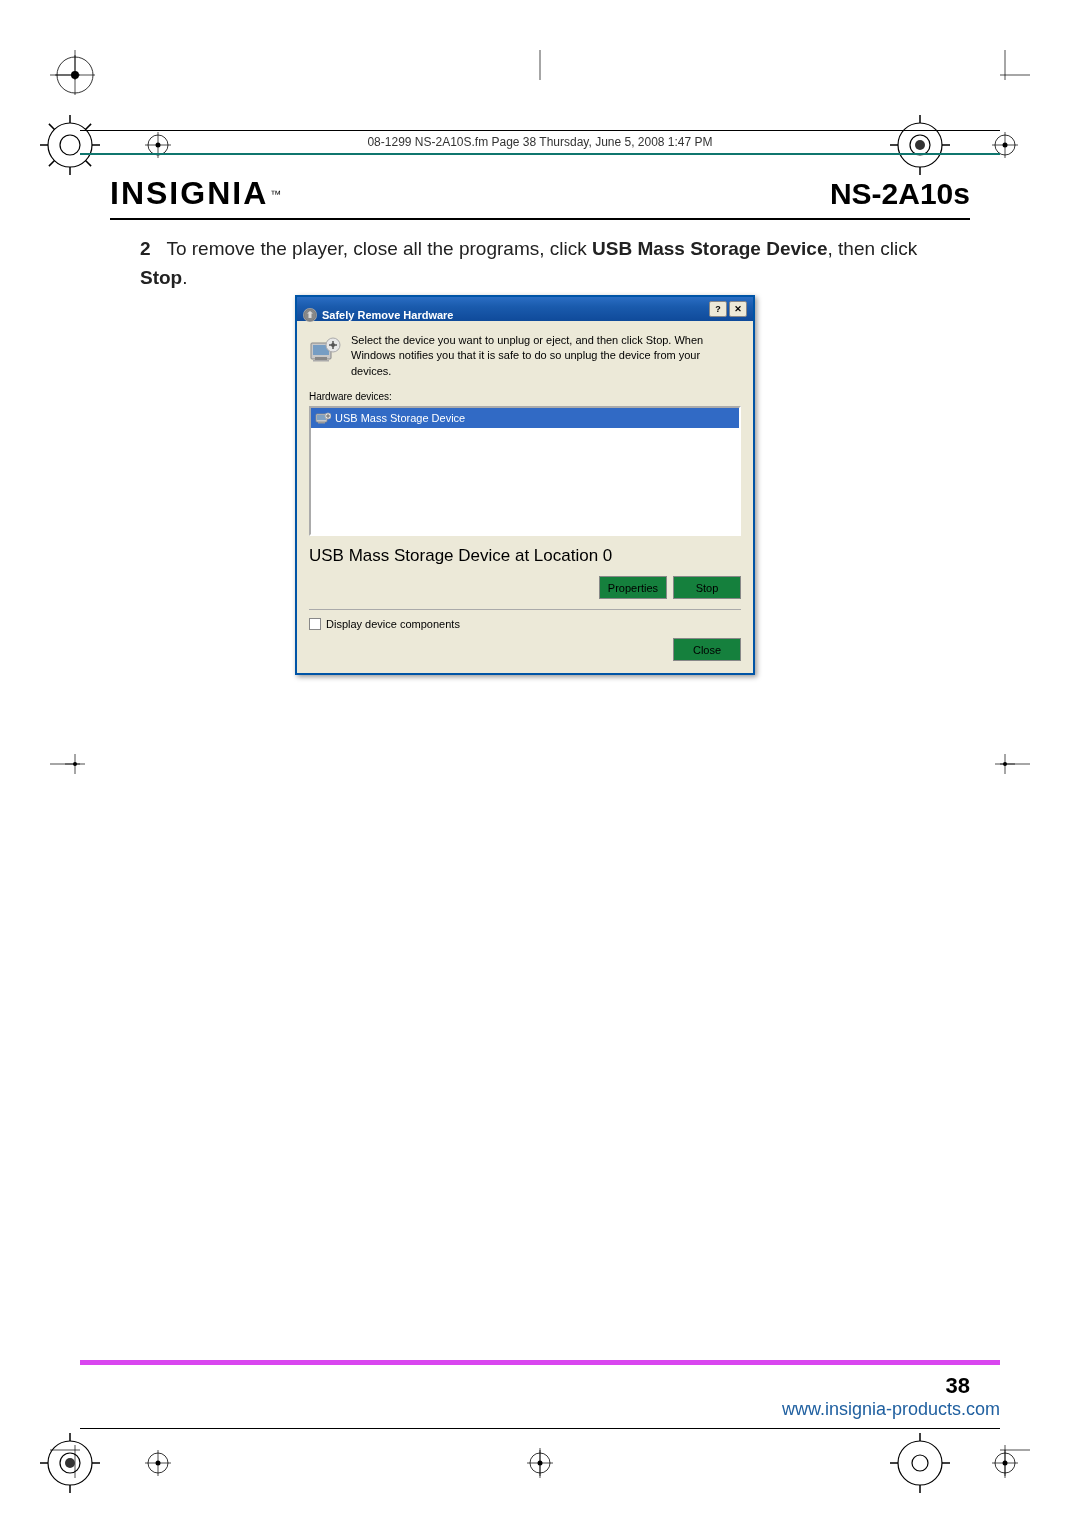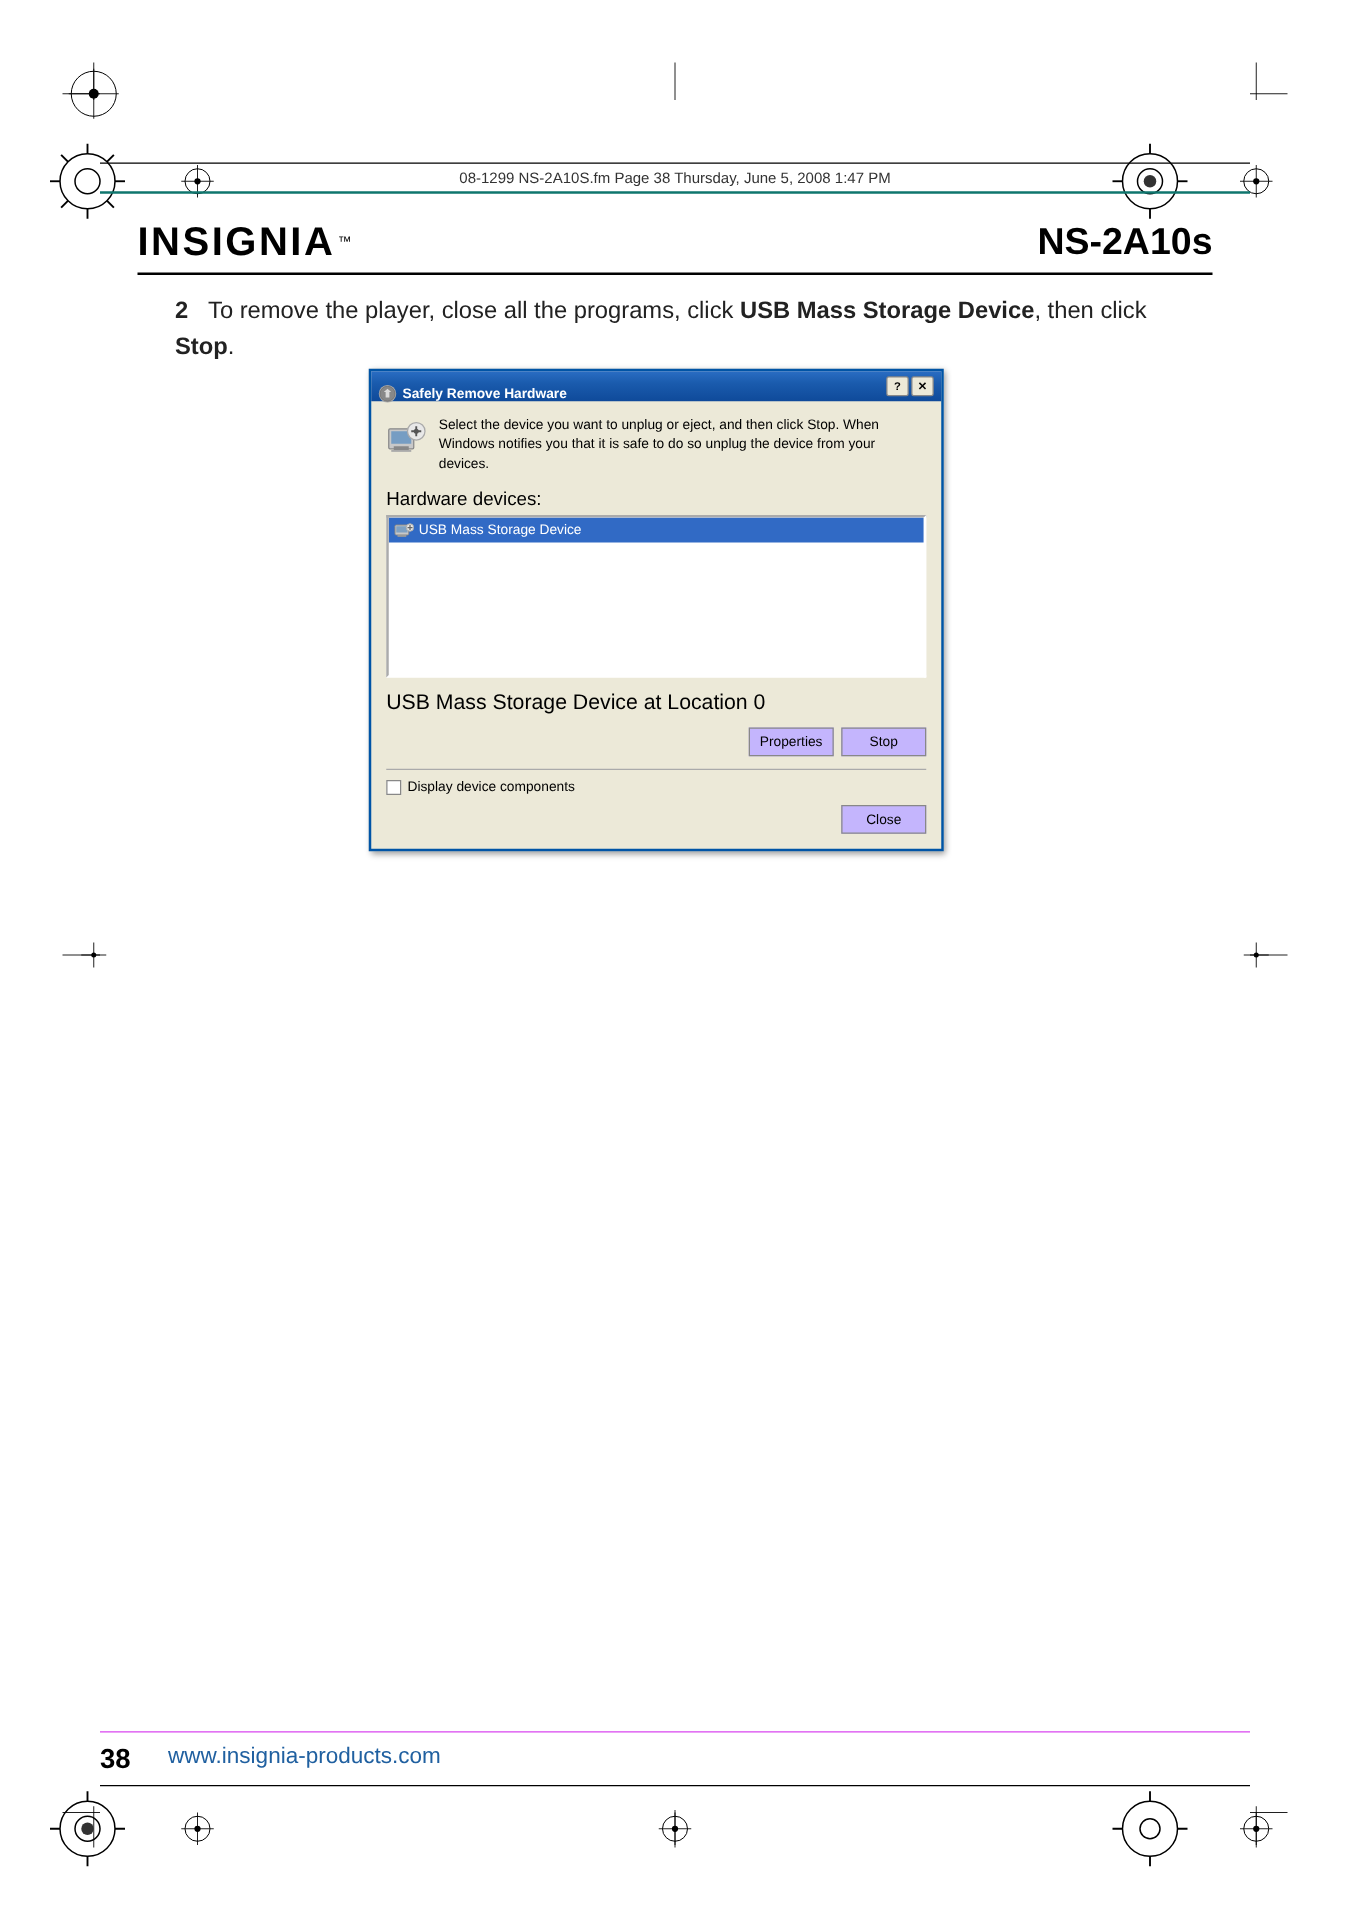--- a/index.html
+++ b/index.html
@@ -163,21 +163,21 @@
       margin-top: 2px;
     }
 
     .dialog-info-text {
       font-size: 11px;
       color: #000;
       line-height: 1.4;
     }
 
     .dialog-label {
-      font-size: 15px;
+      font-size: 10px;
       color: #000;
       margin-bottom: 4px;
     }
 
     .dialog-listbox {
       border: 2px inset #fff;
       background: #fff;
       height: 130px;
       margin-bottom: 10px;
       overflow: hidden;
@@ -212,21 +212,21 @@
     .dialog-buttons-row {
       display: flex;
       justify-content: flex-end;
       gap: 6px;
       margin-bottom: 10px;
     }
 
     .win-button {
       min-width: 68px;
       height: 23px;
-      background: #c4b5fd;
+      background: #15803d;
       border: 1px solid #888;
       font-size: 11px;
       font-family: 'Tahoma', Arial, sans-serif;
       cursor: pointer;
       padding: 0 8px;
       display: flex;
       align-items: center;
       justify-content: center;
     }
 
@@ -256,25 +256,26 @@
       display: flex;
       justify-content: flex-end;
     }
 
     
     .footer-line {
       position: absolute;
       bottom: 100px;
       left: 80px;
       right: 80px;
-      border-top: 1px solid #d946ef;
+      border-top: 5px solid #d946ef;
       border-bottom: 1px solid #000;
       padding: 8px 0;
       display: flex;
-      align-items: flex-start;
+      align-items: flex-end;
+      flex-direction: column;
     }
 
     .page-number {
       font-size: 22px;
       font-weight: bold;
       color: #000;
       margin-right: 30px;
     }
 
     .website-url {

